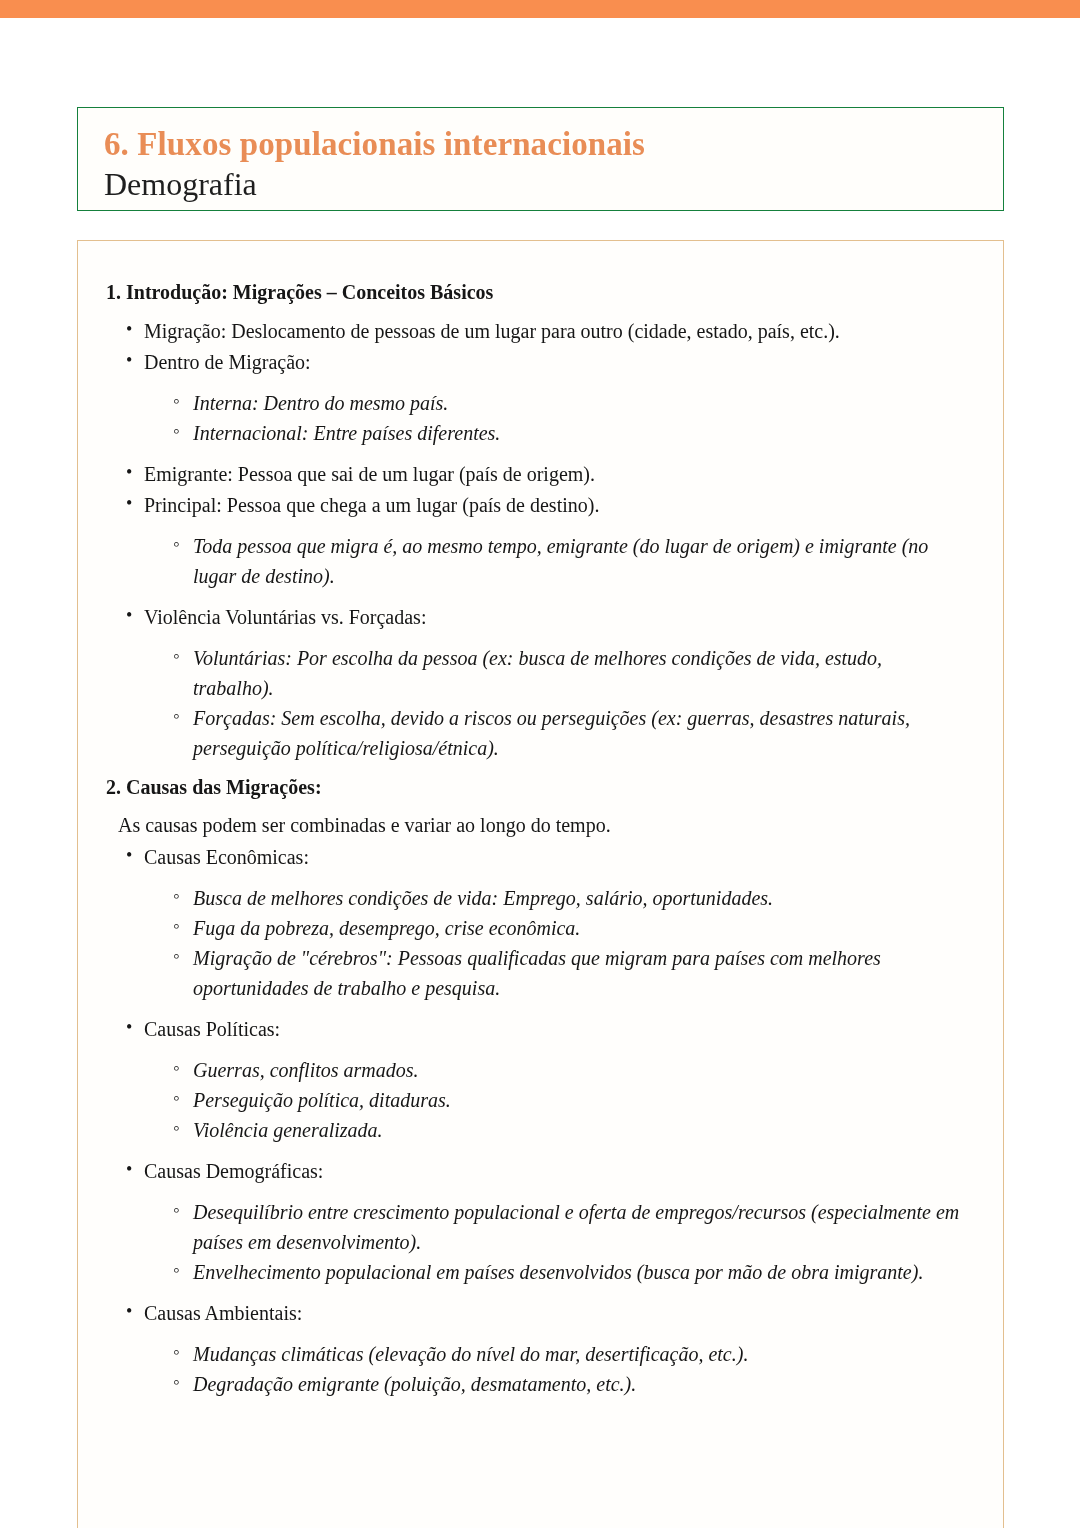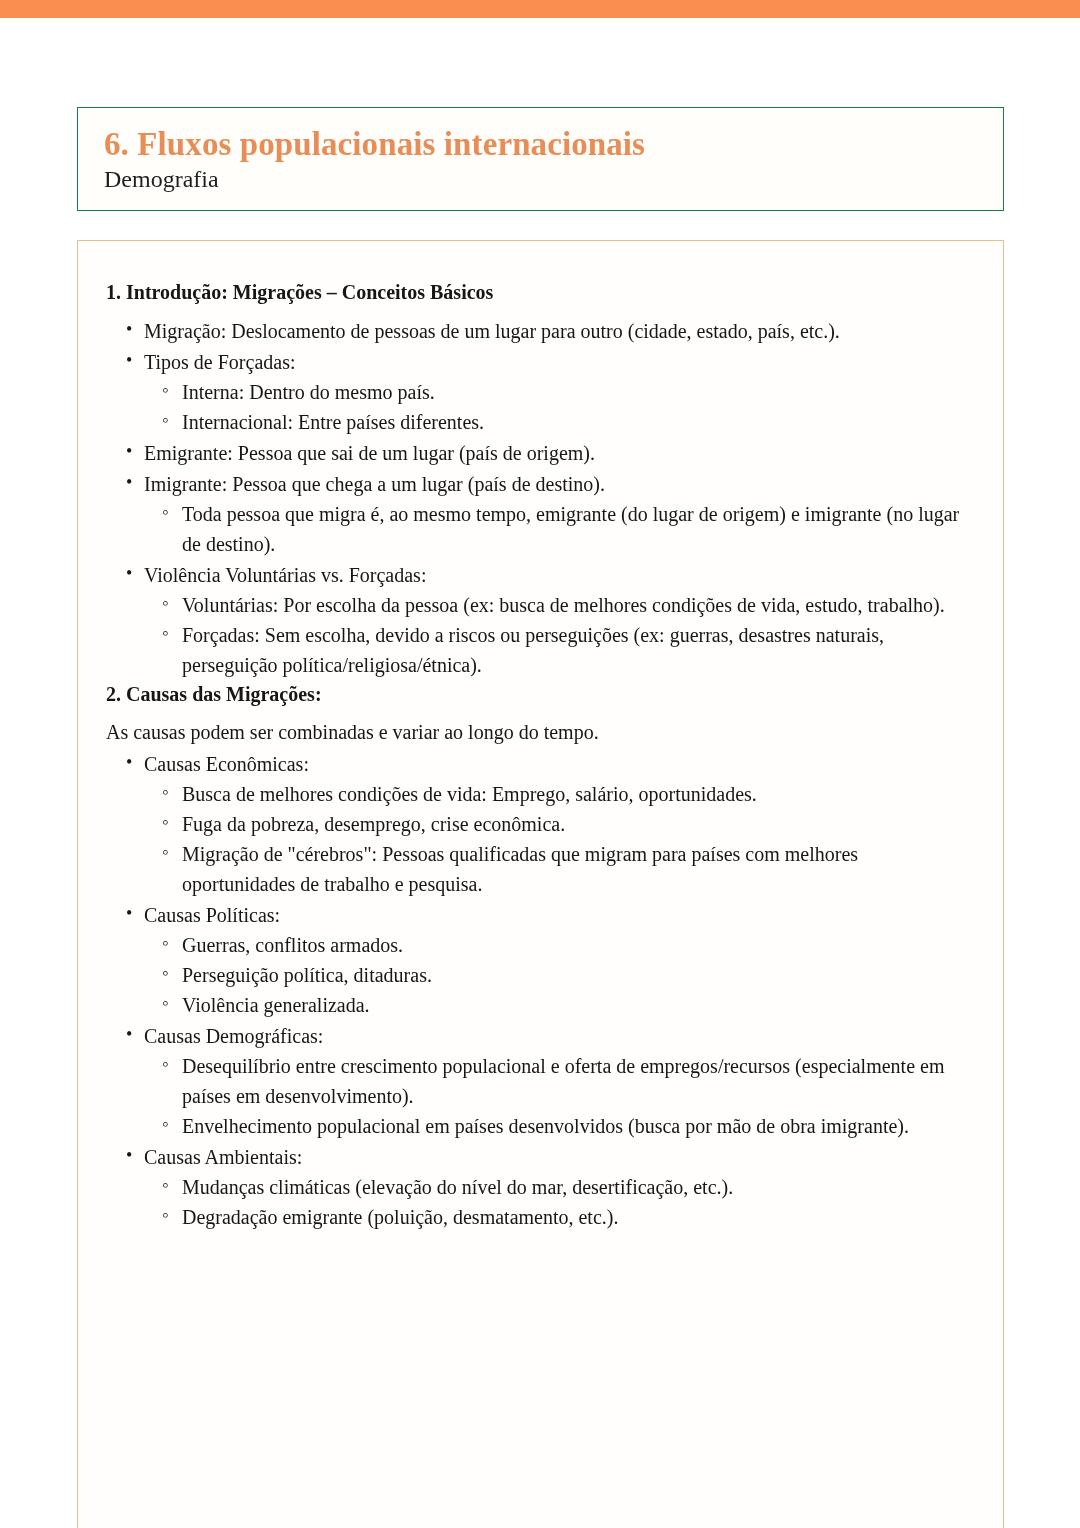--- a/index.html
+++ b/index.html
@@ -49,21 +49,21 @@
   }
   .doc-title {
     font-size: 33px;
     font-weight: bold;
     color: #e98d56;
     line-height: 1.12;
     letter-spacing: 0.1px;
     white-space: nowrap;
   }
   .doc-subtitle {
-    font-size: 24px;
+    font-size: 32px;
     font-weight: normal;
     color: #1f1f1f;
     line-height: 1.2;
     margin-top: 2px;
   }
 
   
   .content-box {
     position: absolute;
     left: 77px;
@@ -85,21 +85,21 @@
     color: #161616;
     margin: 0 0 10px 0;
     line-height: 1.35;
   }
   .section-heading.spaced-top {
   }
 
   .intro-paragraph {
     font-size: 20px;
     line-height: 1.45;
-    margin: 0 0 2px 0;
+    margin: 0 0 2px 12px;
     color: #161616;
   }
 
   
   ul.lvl1 {
     list-style: none;
     margin: 0;
     padding: 0;
   }
   ul.lvl1 > li {
@@ -114,22 +114,23 @@
     content: "\2022";
     position: absolute;
     left: 20px;
     top: -1px;
     font-size: 18px;
     line-height: 1.6;
     color: #161616;
   }
   ul.lvl2 {
     list-style: none;
-    margin: 0;
+    margin: 11px;
     padding: 0;
+    font-style: italic;
   }
   ul.lvl2 > li {
     position: relative;
     padding-left: 38px;
     font-size: 20px;
     line-height: 1.5;
     margin: 0;
     color: #161616;
   }
   ul.lvl2 > li > .txt::before {
@@ -158,35 +159,35 @@
 
   <div class="content-box">
 
     <div class="section-heading">1. Introdução: Migrações – Conceitos Básicos</div>
 
     <ul class="lvl1">
       <li>
         <span class="txt">Migração: Deslocamento de pessoas de um lugar para outro (cidade, estado, país, etc.).</span>
       </li>
       <li>
-        <span class="txt">Tipos de Forçadas:</span>
+        <span class="txt">Dentro de Migração:</span>
         <ul class="lvl2">
           <li>
             <span class="txt">Interna: Dentro do mesmo país.</span>
           </li>
           <li>
             <span class="txt">Internacional: Entre países diferentes.</span>
           </li>
         </ul>
       </li>
       <li>
         <span class="txt">Emigrante: Pessoa que sai de um lugar (país de origem).</span>
       </li>
       <li>
-        <span class="txt">Imigrante: Pessoa que chega a um lugar (país de destino).</span>
+        <span class="txt">Principal: Pessoa que chega a um lugar (país de destino).</span>
         <ul class="lvl2">
           <li>
             <span class="txt">Toda pessoa que migra é, ao mesmo tempo, emigrante (do lugar de origem) e imigrante (no lugar de destino).</span>
           </li>
         </ul>
       </li>
       <li>
         <span class="txt">Violência Voluntárias vs. Forçadas:</span>
         <ul class="lvl2">
           <li>

